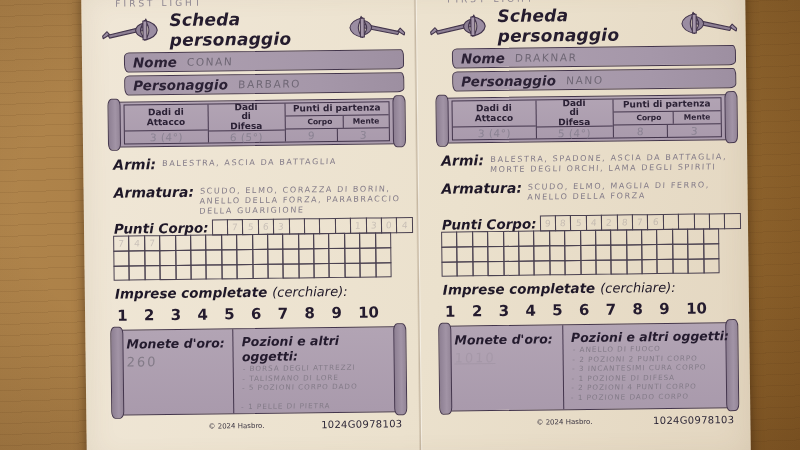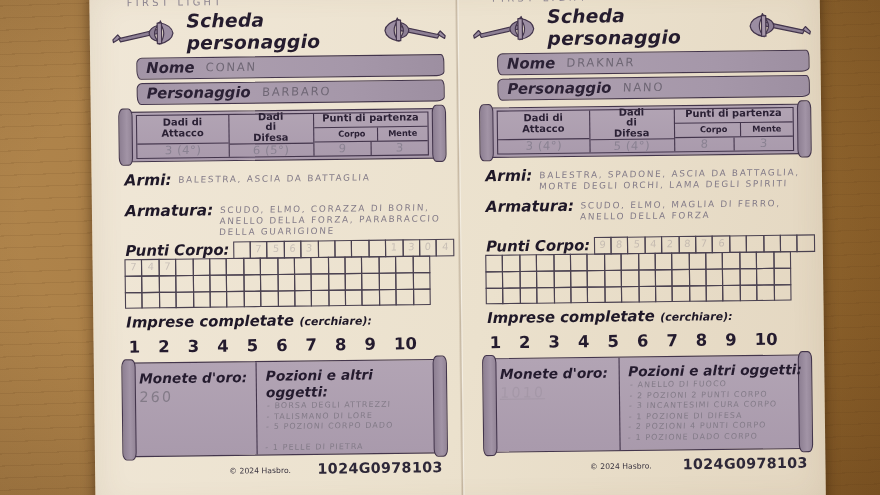--- a/index.html
+++ b/index.html
@@ -77,36 +77,36 @@
   .pc-top{display:flex;align-items:flex-end;}
   .pc-label{font-size:13.5px;font-weight:800;font-style:italic;color:#1f1828;white-space:nowrap;
     padding-right:4px;line-height:16px;}
   .cells{display:flex;}
   .cell{width:16.4px;height:15.8px;border:1px solid #4a4150;margin-left:-1px;margin-top:-1px;
     box-sizing:border-box;display:flex;align-items:center;justify-content:center;flex:0 0 auto;}
   .cell .ghost{font-size:9px;color:#7d7580;opacity:.32;transform:skewX(-4deg);}
 
   .imprese{margin:5px 0 0 10px;display:flex;align-items:baseline;gap:5px;}
   .imprese-label{font-size:13.5px;font-weight:800;font-style:italic;color:#1f1828;}
-  .imprese-sub{font-size:10px;font-weight:700;font-style:italic;color:#1f1828;}
+  .imprese-sub{font-size:13px;font-weight:400;font-style:italic;color:#1f1828;}
   .numbers{display:flex;justify-content:space-between;width:262px;margin:5px 0 0 12px;}
   .quest-number{font-size:15px;font-weight:800;color:#241b2e;}
 
   .bottom-scroll{height:84px;margin-top:5px;margin-right:8px;display:flex;z-index:0;}
   .money-col{flex:0 0 36%;border-right:1.3px solid #43354c;padding:6px 4px 0 10px;position:relative;z-index:3;}
   .money-label{font-size:12.5px;font-weight:800;font-style:italic;color:#241b2e;}
   .money-value{font-size:13px;margin-top:3px;letter-spacing:2px;}
   .ghost-money{opacity:.22;text-decoration:underline;}
   .pozioni-col{flex:1;padding:5px 2px 0 8px;position:relative;z-index:3;}
   .pozioni-label{font-size:12.5px;font-weight:800;font-style:italic;color:#241b2e;}
   .pozione-item{font-size:7.2px;line-height:9.5px;min-height:9.5px;letter-spacing:1px;}
 
   .sheet-footer{display:flex;align-items:center;margin:6px 6px 0 10px;}
   .copyright{font-size:7px;color:#3a3440;margin-left:92px;}
-  .code{font-size:13px;font-weight:700;color:#2e2838;margin-left:auto;margin-right:2px;letter-spacing:.3px;}
+  .code{font-size:10px;font-weight:400;color:#2e2838;margin-left:auto;margin-right:2px;letter-spacing:.3px;}
 </style>
 </head>
 <body>
 
 <div class="page">
   <div class="paper">
 
     <section class="sheet">
       <div class="pencil-note">FIRST LIGHT</div>
       <header class="sheet-header">

